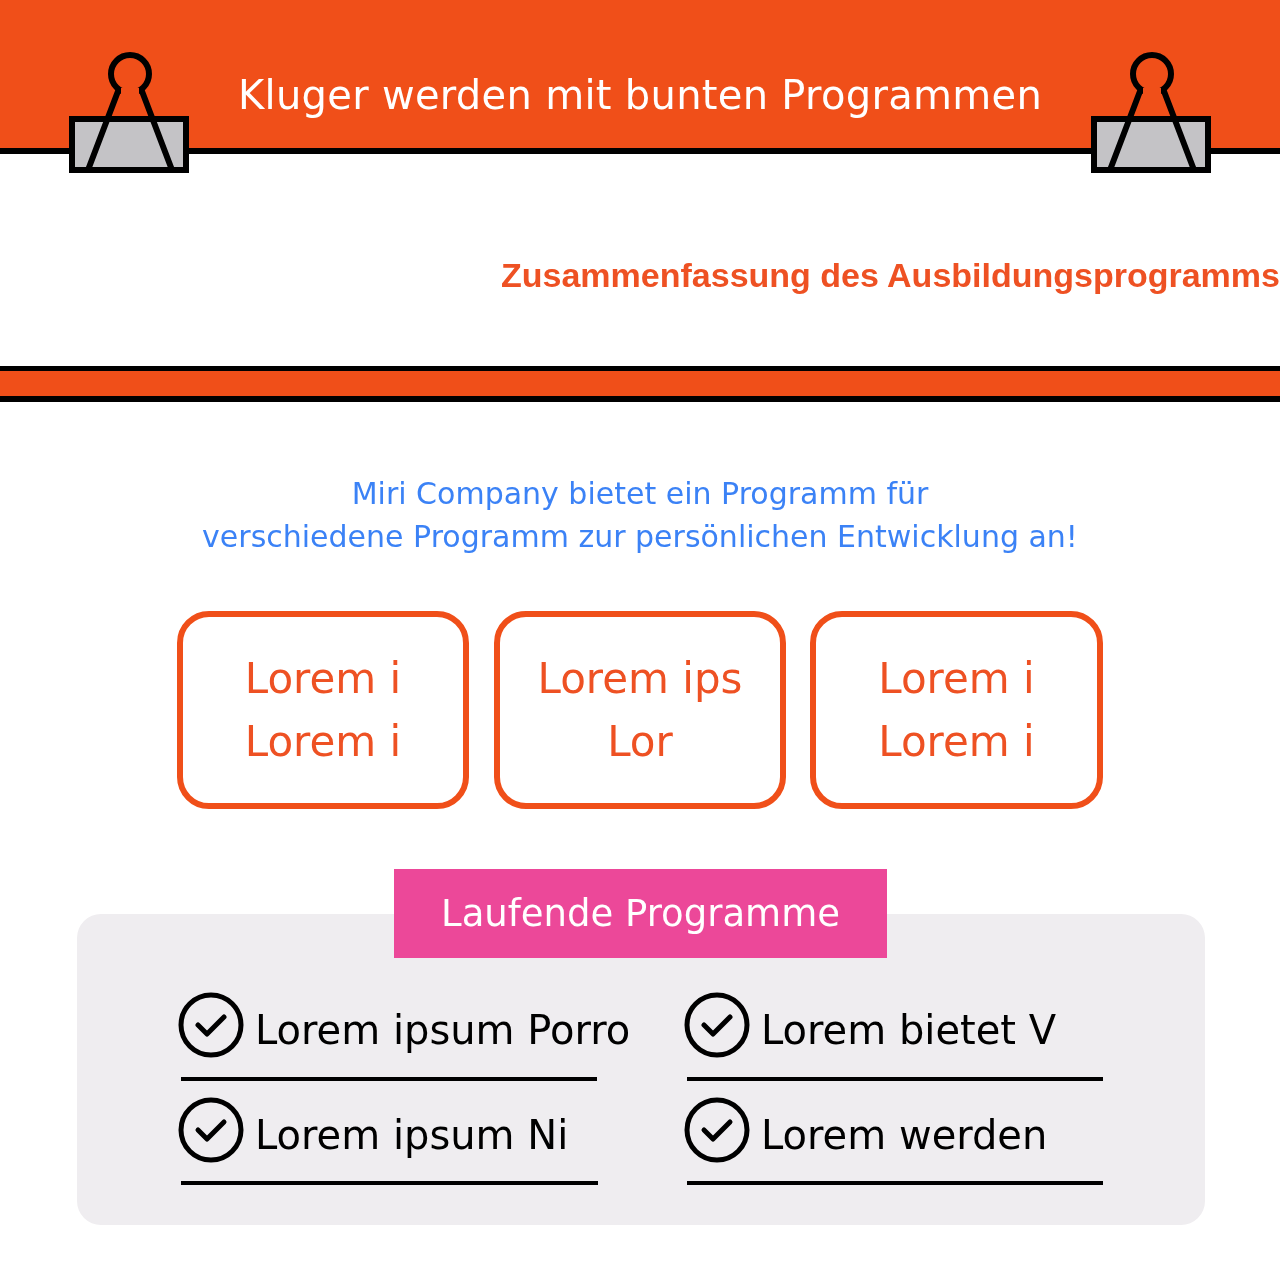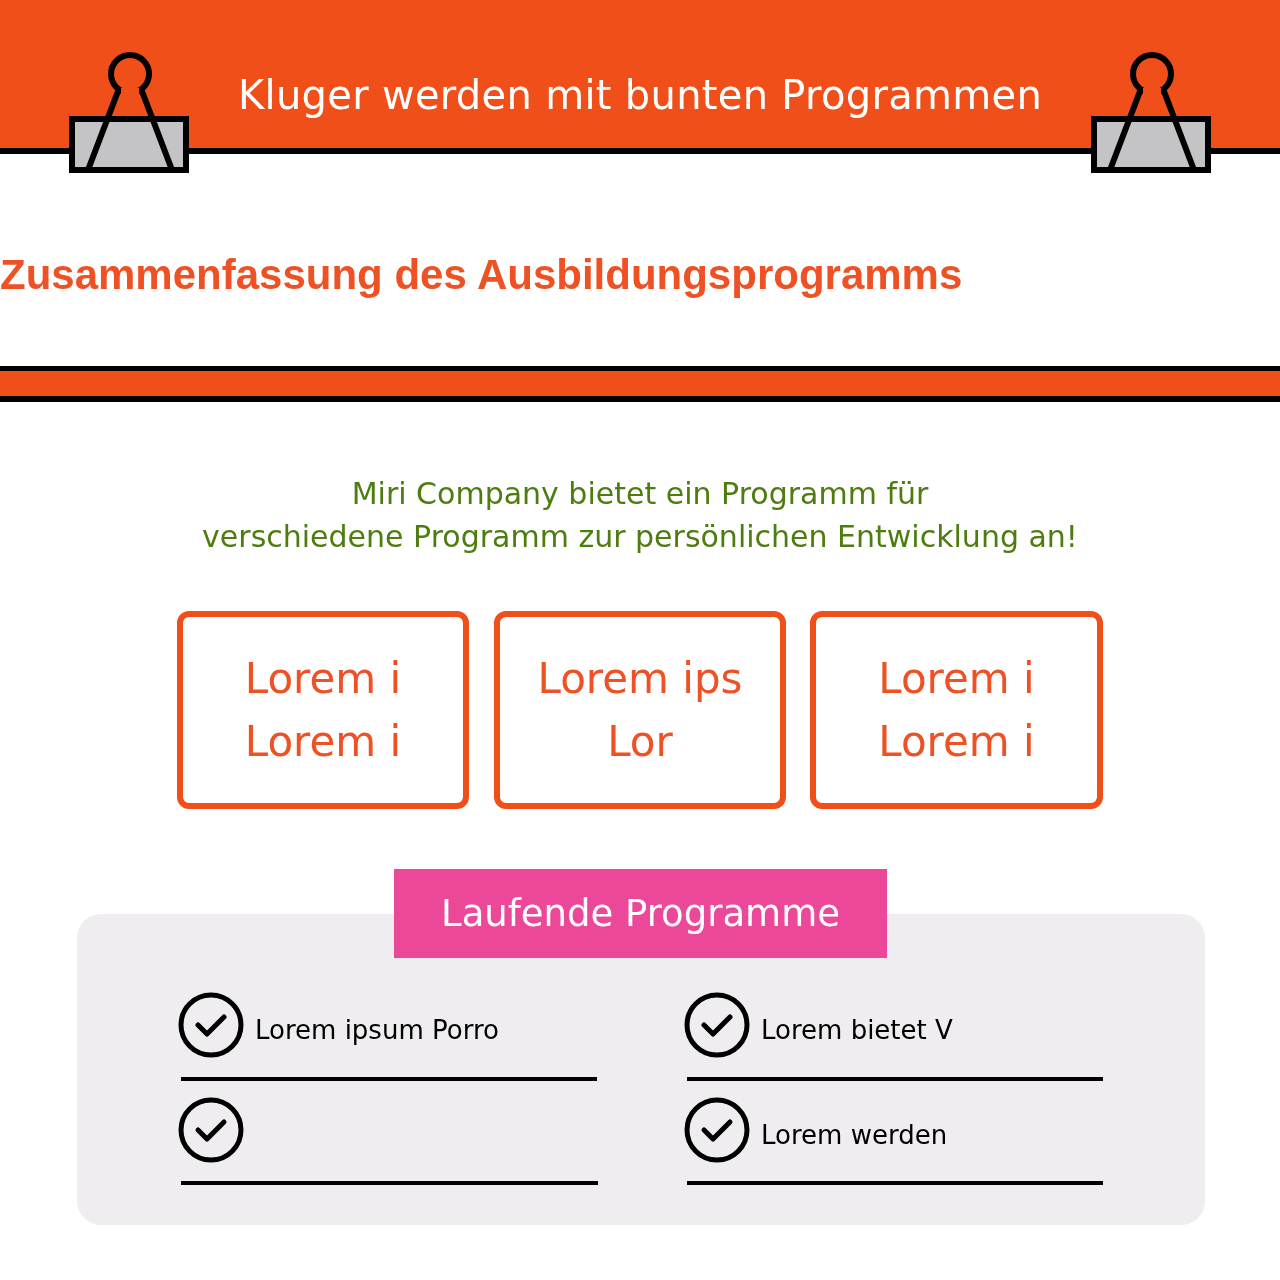--- a/index.html
+++ b/index.html
@@ -17,42 +17,42 @@
     left: 0; top: 68px; width: 1280px; text-align: center;
     color: #ffffff; font-size: 40px; line-height: 54px; letter-spacing: 0.3px;
     font-family: "DejaVu Sans", sans-serif;
   }
   .clip { width: 150px; height: 130px; }
   .clip-left { left: 64px; top: 48px; }
   .clip-right { left: 1086px; top: 48px; }
 
   
   .main-heading {
-    left: 0; top: 246px; width: 1280px; text-align: left;
-    color: #ee5123; font-weight: bold; font-size: 42px; line-height: 58px;
+    left: 0; top: 246px; width: 1280px; text-align: right;
+    color: #ee5123; font-weight: bold; font-size: 34px; line-height: 58px;
     font-family: "Liberation Sans", sans-serif; letter-spacing: 0px;
   }
 
   
   .div-black-1 { left: 0; top: 366px; width: 1280px; height: 5px; background: #000; }
   .div-orange { left: 0; top: 371px; width: 1280px; height: 25px; background: #f04f19; }
   .div-black-2 { left: 0; top: 396px; width: 1280px; height: 6px; background: #000; }
 
   
   .intro {
     left: 0; top: 472px; width: 1280px; text-align: center;
-    color: #4d7c0f; font-size: 30px; line-height: 43px;
+    color: #3b82f6; font-size: 30px; line-height: 43px;
     font-family: "DejaVu Sans", sans-serif;
   }
   .intro span { display: block; }
 
   
   .card {
     box-sizing: border-box; width: 292px; height: 198px; top: 611px;
-    border: 6px solid #f04f19; border-radius: 12px; background: #fff;
+    border: 6px solid #f04f19; border-radius: 32px; background: #fff;
     display: flex; flex-direction: column; align-items: center; justify-content: center;
     color: #ee5123; font-size: 42px; line-height: 63px;
     font-family: "DejaVu Sans", sans-serif;
   }
   .card-1 { left: 177px; }
   .card-2 { left: 494px; width: 292px; }
   .card-3 { left: 810px; width: 293px; }
 
   
   .panel {
@@ -62,21 +62,21 @@
   .panel-label {
     left: 394px; top: 869px; width: 493px; height: 89px; background: #ec4899;
     color: #fff; font-size: 37px; line-height: 89px; text-align: center;
     font-family: "DejaVu Sans", sans-serif;
   }
 
   .item { height: 70px; }
   .item .check { position: absolute; left: 0; top: 0; width: 66px; height: 66px; }
   .item .label {
     position: absolute; left: 77px; top: 14px; white-space: nowrap;
-    color: #000; font-size: 26px; line-height: 48px;
+    color: #000; font-size: 40px; line-height: 48px;
     font-family: "DejaVu Sans", sans-serif;
   }
   .rule { height: 4px; background: #000; }
 
   .item-1 { left: 178px; top: 992px; width: 420px; }
   .item-2 { left: 684px; top: 992px; width: 420px; }
   .item-3 { left: 178px; top: 1097px; width: 420px; }
   .item-4 { left: 684px; top: 1097px; width: 420px; }
 
   .rule-1 { left: 181px; top: 1077px; width: 416px; }
@@ -143,20 +143,21 @@
     <circle cx="33" cy="33" r="30" fill="none" stroke="#000" stroke-width="5"></circle>
     <path d="M20 33 L29 42 L46 25" fill="none" stroke="#000" stroke-width="5" stroke-linecap="round" stroke-linejoin="round"></path>
   </svg>
   <span class="label">Lorem bietet V</span>
 </div>
 <div class="abs item item-3">
   <svg class="check" viewBox="0 0 66 66">
     <circle cx="33" cy="33" r="30" fill="none" stroke="#000" stroke-width="5"></circle>
     <path d="M20 33 L29 42 L46 25" fill="none" stroke="#000" stroke-width="5" stroke-linecap="round" stroke-linejoin="round"></path>
   </svg>
+  <span class="label">Lorem ipsum Ni</span>
 </div>
 <div class="abs item item-4">
   <svg class="check" viewBox="0 0 66 66">
     <circle cx="33" cy="33" r="30" fill="none" stroke="#000" stroke-width="5"></circle>
     <path d="M20 33 L29 42 L46 25" fill="none" stroke="#000" stroke-width="5" stroke-linecap="round" stroke-linejoin="round"></path>
   </svg>
   <span class="label">Lorem werden</span>
 </div>
 
 <div class="abs rule rule-1"></div>

